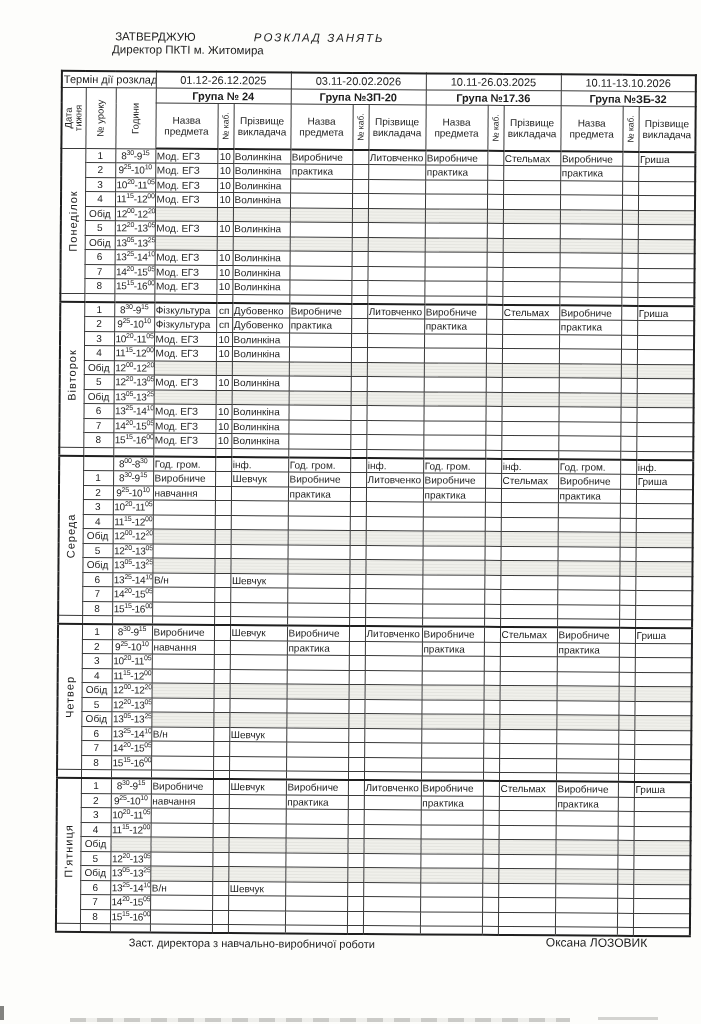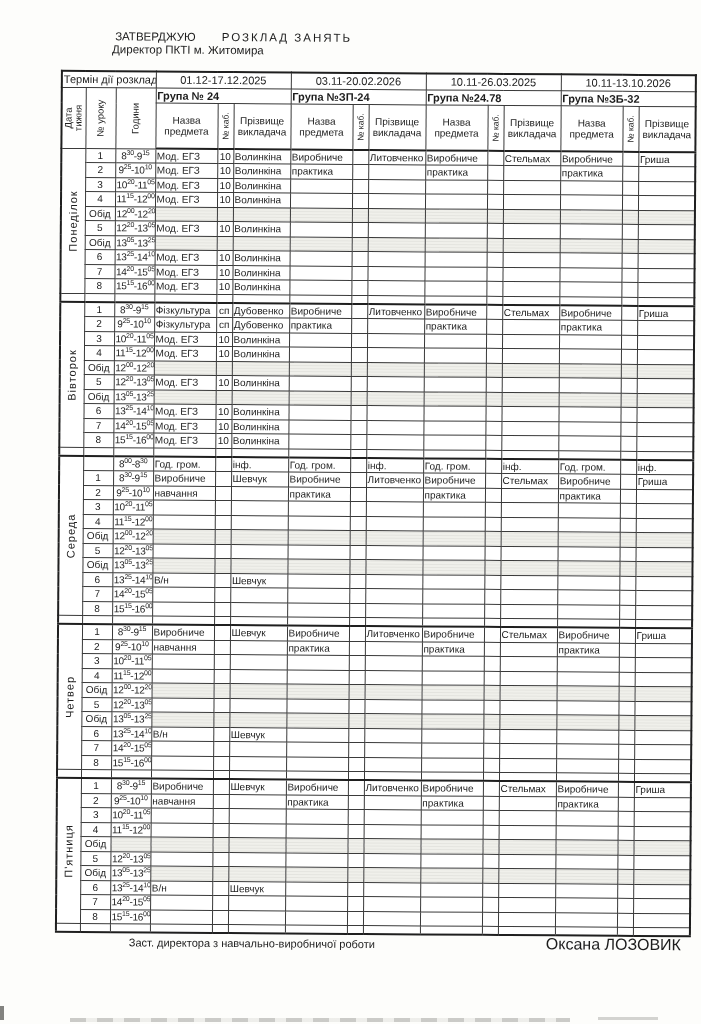--- a/index.html
+++ b/index.html
@@ -7,21 +7,21 @@
     width:701px;height:1024px;overflow:hidden;position:relative;
     background:#fdfdfb;color:#222;
     font-family:"Liberation Sans","DejaVu Sans",sans-serif;
     -webkit-font-smoothing:antialiased;
   }
   .sheet{position:absolute;inset:0;transform:rotate(0.4deg);transform-origin:80px 60px;}
 
   
   .doc-head{position:absolute;left:0;top:30px;width:100%;font-size:11.5px;color:#1d1d1d;}
   .head-line1{position:absolute;left:115px;top:0;white-space:nowrap;}
-  .head-line1 .title{margin-left:26px;letter-spacing:2px;}
+  .head-line1 .title{margin-left:58px;letter-spacing:2px;font-style:italic;}
   .head-line2{position:absolute;left:112px;top:13px;}
   .head-line3{position:absolute;left:163px;top:26px;margin-top:39px;}
 
   
   table.sched{
     position:absolute;left:61px;top:70px;width:636px;
     border-collapse:collapse;table-layout:fixed;
     background:#fff;
   }
   table.sched td{
@@ -29,21 +29,21 @@
     font-size:10px;line-height:11px;color:#1c1c1c;
     padding:0 1px;overflow:hidden;white-space:nowrap;
   }
   table.sched{border:2px solid #1f1f1f;}
   td.t-end{border-right-width:2px;border-right-color:#1f1f1f;}
   td.g-end{border-right-width:2px;border-right-color:#1f1f1f;}
 
   
   tr.term-row td{height:15px;font-size:11px;text-align:center;}
   td.term-label{text-align:left;padding-left:4px;font-size:11px;}
-  tr.group-row td.group-name{height:14px;font-size:11px;font-weight:700;}
+  tr.group-row td.group-name{height:14px;font-size:11px;font-weight:700;text-align:center;}
   tr.cols-row td{height:44px;font-size:10px;text-align:center;white-space:normal;line-height:11px;vertical-align:middle;border-bottom-width:2px;border-bottom-color:#1f1f1f;}
   td.vhead{position:relative;border-bottom-width:2px;border-bottom-color:#1f1f1f;}
   .vtext{
     position:absolute;left:50%;top:50%;
     transform:translate(-50%,-50%) rotate(-90deg);
     white-space:nowrap;font-size:9.5px;line-height:10px;text-align:center;
   }
   .vtext.wrap2{white-space:normal;width:50px;}
   .vtext.roomhead{font-size:8.5px;}
 
@@ -54,21 +54,21 @@
   td.time-cell{text-align:center;font-size:10px;letter-spacing:-0.3px;}
   td.time-cell sup{font-size:7px;line-height:0;vertical-align:super;letter-spacing:-0.2px;}
   td.data-cell{font-size:10px;padding-left:2px;}
   td.room{text-align:center;padding:0;}
   td.shaded{background:repeating-linear-gradient(180deg,#e4e4df 0px,#e4e4df 1px,#f0f0eb 1px,#f0f0eb 3px);}
   tr.sep-row td{height:7px;border-bottom-width:2px;border-bottom-color:#1f1f1f;}
 
   
   .doc-foot{position:absolute;left:0;top:936px;width:100%;font-size:11px;color:#1d1d1d;}
   .foot-role{position:absolute;left:135px;top:0;}
-  .foot-sign{position:absolute;left:552px;top:-4px;font-size:16px;}
+  .foot-sign{position:absolute;left:552px;top:-4px;font-size:12px;}
 
   
   .edge-mark{position:absolute;left:0;top:1006px;width:4px;height:14px;background:#5a5a57;opacity:.75;}
   .bottom-dashes{position:absolute;left:70px;top:1018px;width:500px;height:4px;opacity:.55;
     background:repeating-linear-gradient(90deg,#a2a29e 0 16px,#e2e2de 16px 27px);}
   .bottom-dashes2{position:absolute;left:598px;top:1017px;width:60px;height:3px;background:#b8b8b4;opacity:.6;}
 </style>
 </head>
 <body>
 
@@ -96,38 +96,38 @@
       <col style="width:62px">
         <col style="width:16px">
         <col style="width:57px">
       <col style="width:62px">
         <col style="width:16px">
         <col style="width:57px">
     </colgroup>
     <thead>
       <tr class="term-row">
         <td colspan="3" class="term-label t-end">Термін дії розкладу</td>
-        <td colspan="3" class="g-end">01.12-17.12.2025</td>
+        <td colspan="3" class="g-end">01.12-26.12.2025</td>
         <td colspan="3" class="g-end">03.11-20.02.2026</td>
         <td colspan="3" class="g-end">10.11-26.03.2025</td>
         <td colspan="3" class="g-end">10.11-13.10.2026</td>
       </tr>
       <tr class="group-row">
         <td rowspan="2" class="vhead">
             <span class="vtext wrap2">Дата тижня</span>
           </td>
         <td rowspan="2" class="vhead">
             <span class="vtext">№ уроку</span>
           </td>
         <td rowspan="2" class="vhead t-end">
             <span class="vtext">Години</span>
           </td>
         <td colspan="3" class="group-name g-end">Група № 24</td>
-        <td colspan="3" class="group-name g-end">Група №ЗП-24</td>
-        <td colspan="3" class="group-name g-end">Група №24.78</td>
+        <td colspan="3" class="group-name g-end">Група №ЗП-20</td>
+        <td colspan="3" class="group-name g-end">Група №17.36</td>
         <td colspan="3" class="group-name g-end">Група №ЗБ-32</td>
       </tr>
       <tr class="cols-row">
         <td>Назва предмета</td>
         <td class="vhead">
             <span class="vtext roomhead">№ каб.</span>
           </td>
         <td class="g-end">Прізвище викладача</td>
         <td>Назва предмета</td>
         <td class="vhead">

